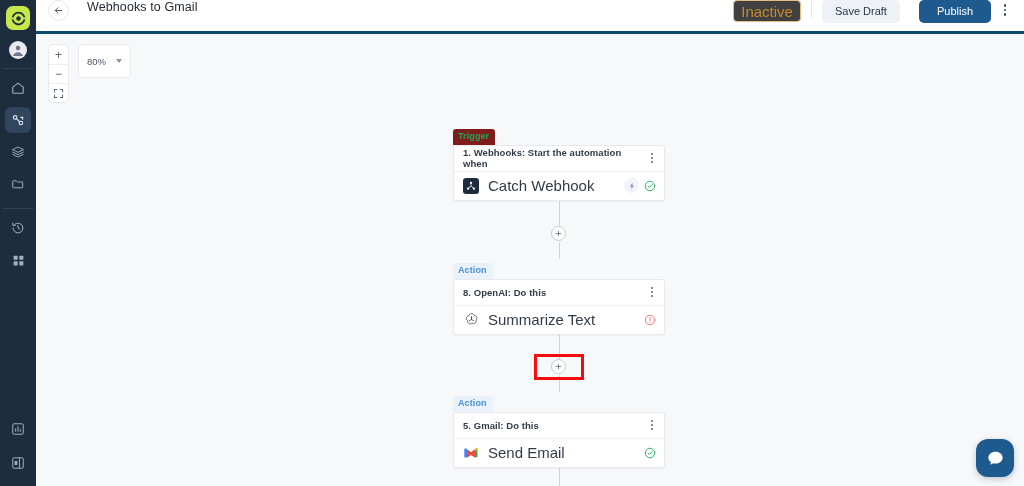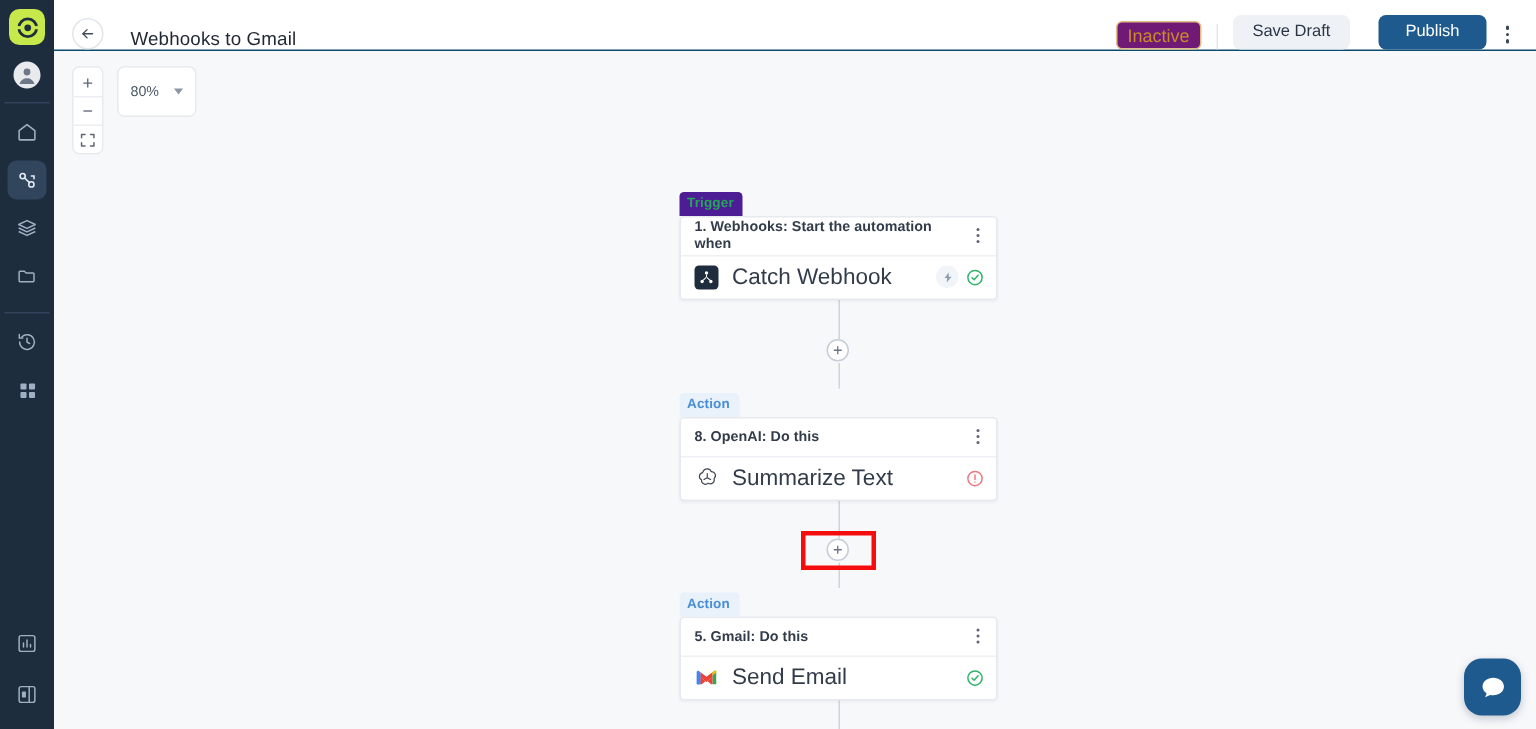--- a/index.html
+++ b/index.html
@@ -48,39 +48,39 @@
   }
   .rail-bottom .rail-btn { margin: 4px 0; }
 
   
   .pane { flex: 1 1 auto; display: flex; flex-direction: column; height: 486px; position: relative; }
 
   
   .topbar {
     height: 34px; flex: 0 0 34px;
     background: #ffffff;
-    border-bottom: 1px solid #0c4a6e;
-    display: flex; align-items: flex-end;
+    border-bottom: 3px solid #0c4a6e;
+    display: flex; align-items: flex-start;
     padding: 0 10px 0 12px;
   }
   .back-btn {
     width: 21px; height: 21px; border-radius: 50%;
     border: 1px solid #e2e5ea; background: #fff;
     display: flex; align-items: center; justify-content: center;
     color: #404b5a; flex: 0 0 auto;
   }
   .page-title {
     margin-left: 18px;
     font-size: 12.5px; color: #1f2733; letter-spacing: .1px;
   }
   .topbar-spacer { flex: 1 1 auto; }
   .status-badge {
-    font-size: 12px; color: #c98a2e;
+    font-size: 15px; color: #c98a2e;
     border: 1px solid #e3bd86; border-radius: 4px;
-    padding: 2.5px 7px; background: #701a75;
+    padding: 2.5px 7px; background: #404040;
     line-height: 1;
   }
   .topbar-div { width: 1px; height: 17px; background: #e4e7ec; margin: 0 10px; }
   .btn {
     font-size: 11px; border-radius: 5px; border: none;
     padding: 6px 13px; line-height: 1; cursor: pointer;
     font-family: "Liberation Sans", sans-serif;
   }
   .btn-secondary { background: #eef2f7; color: #2a3545; }
   .btn-primary { background: #1e5a8e; color: #ffffff; margin-left: 19px; padding: 6px 18px; }
@@ -116,21 +116,21 @@
   .flow {
     position: absolute; left: 417px; top: 0; width: 212px; height: 486px;
   }
   .edge { position: absolute; left: 105.5px; width: 1px; background: #ced4dc; }
 
   .chip {
     display: inline-block; font-size: 9px; line-height: 1;
     padding: 3.5px 6px 3.5px 5px; border-radius: 3px 3px 0 0;
     font-weight: bold; letter-spacing: .1px;
   }
-  .chip-trigger { background: #4c1d95; color: #27a35c; }
+  .chip-trigger { background: #7f1d1d; color: #27a35c; }
   .chip-action { background: #e9f1fb; color: #4a8fd6; }
 
   .node {
     width: 212px; background: #fff;
     border: 1px solid #e6e9ee; border-radius: 3px;
     box-shadow: 0 1px 2px rgba(24,38,60,.05);
     overflow: hidden;
   }
   .node-head {
     height: 26px; display: flex; align-items: center;

